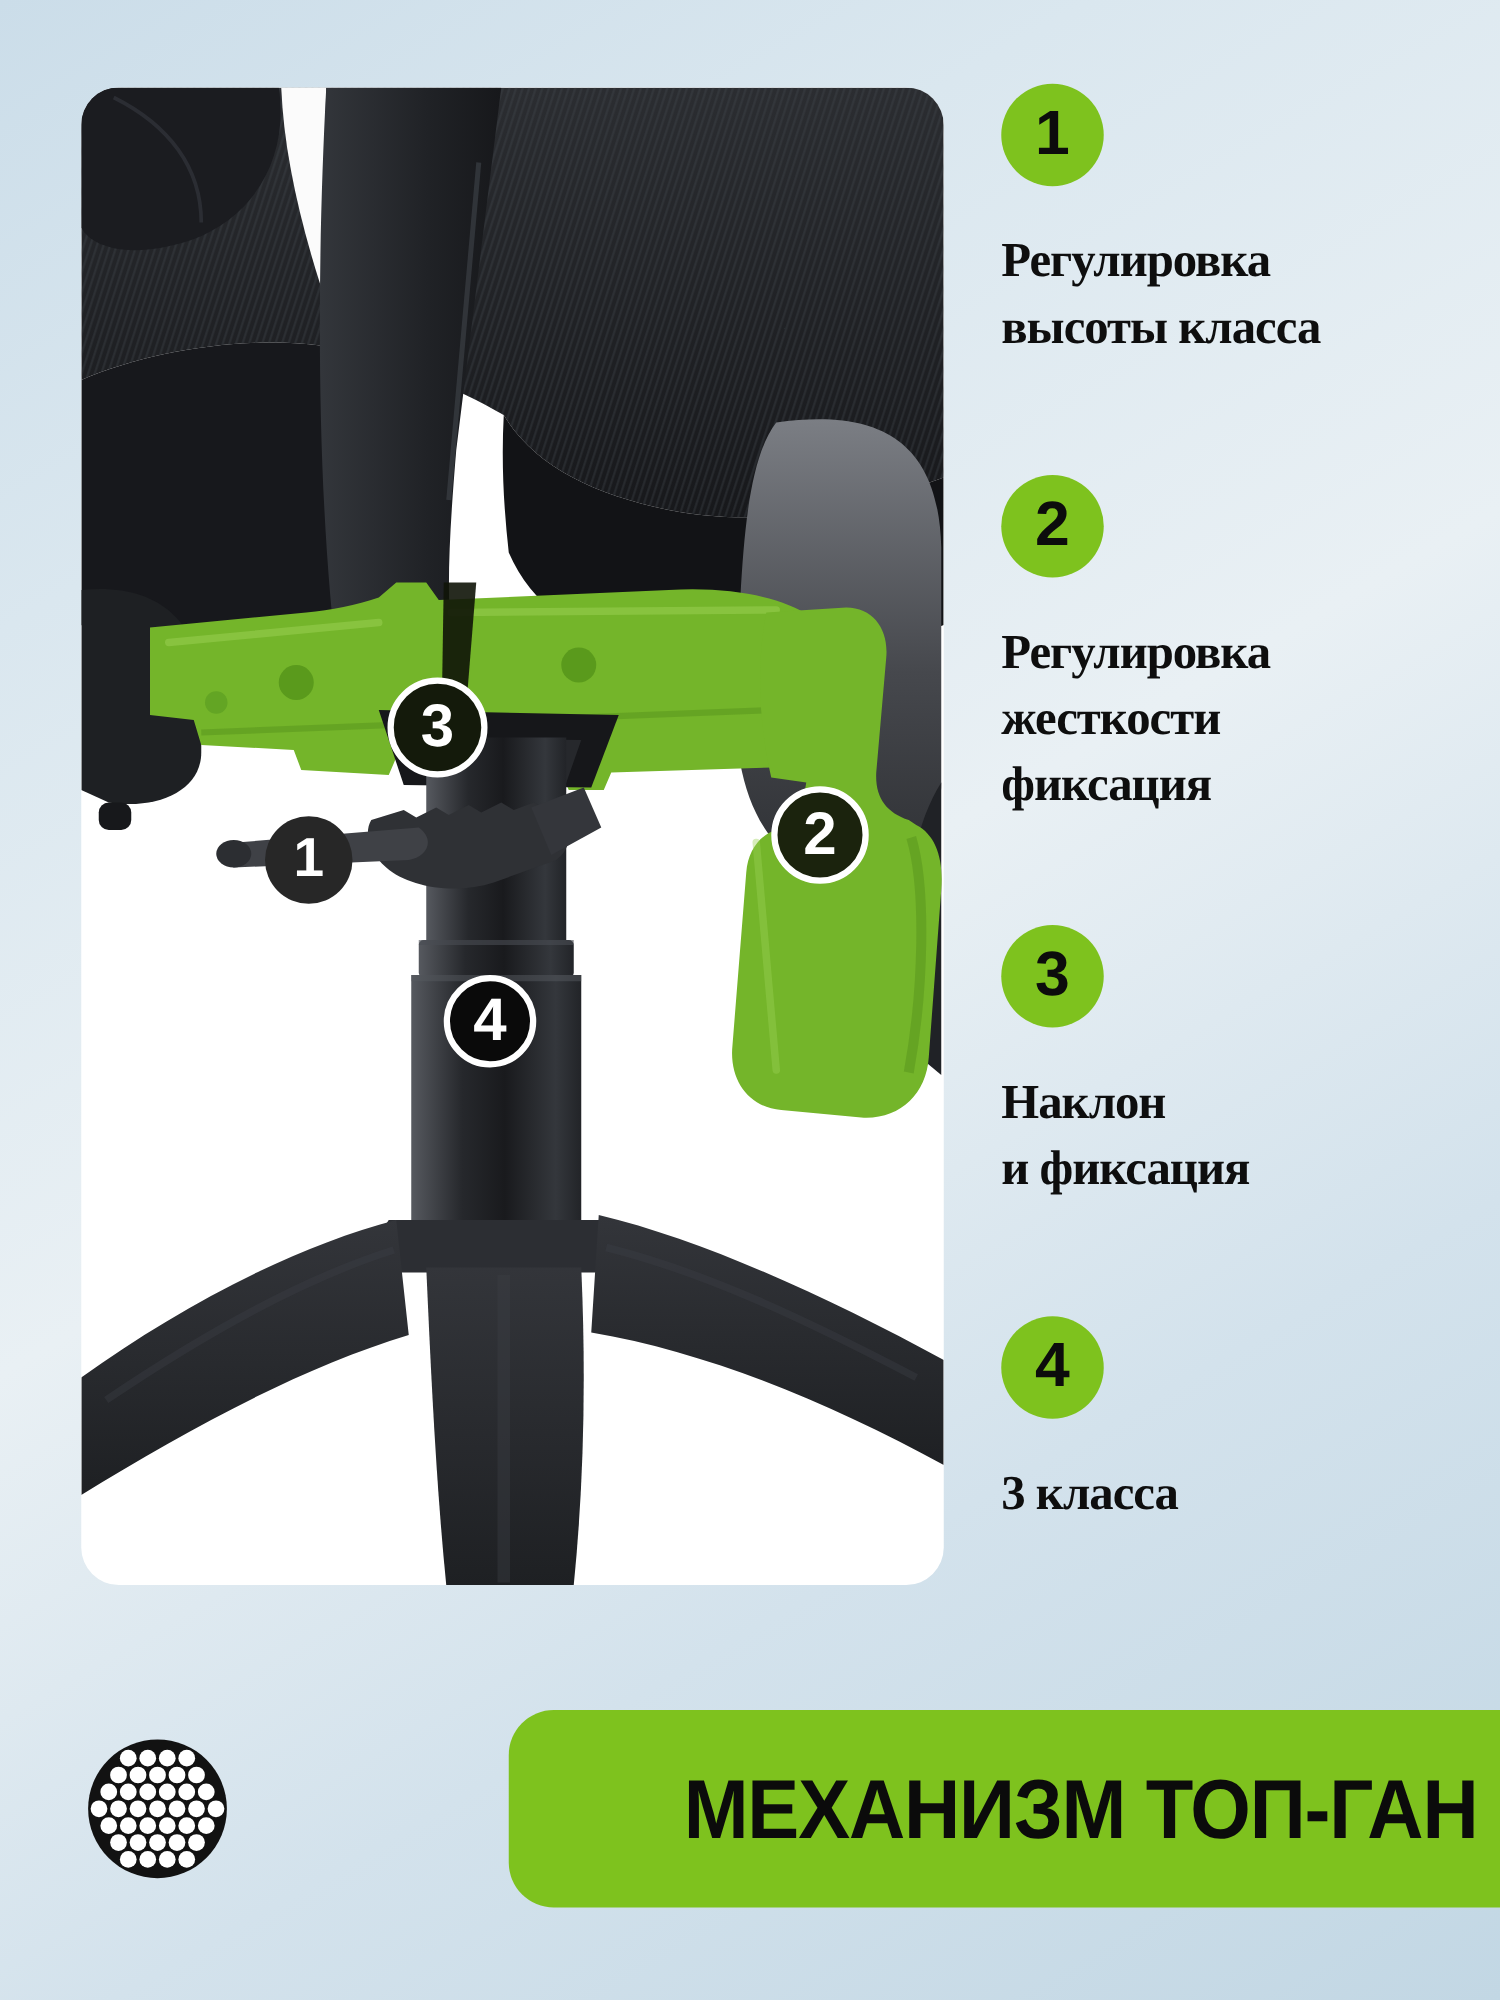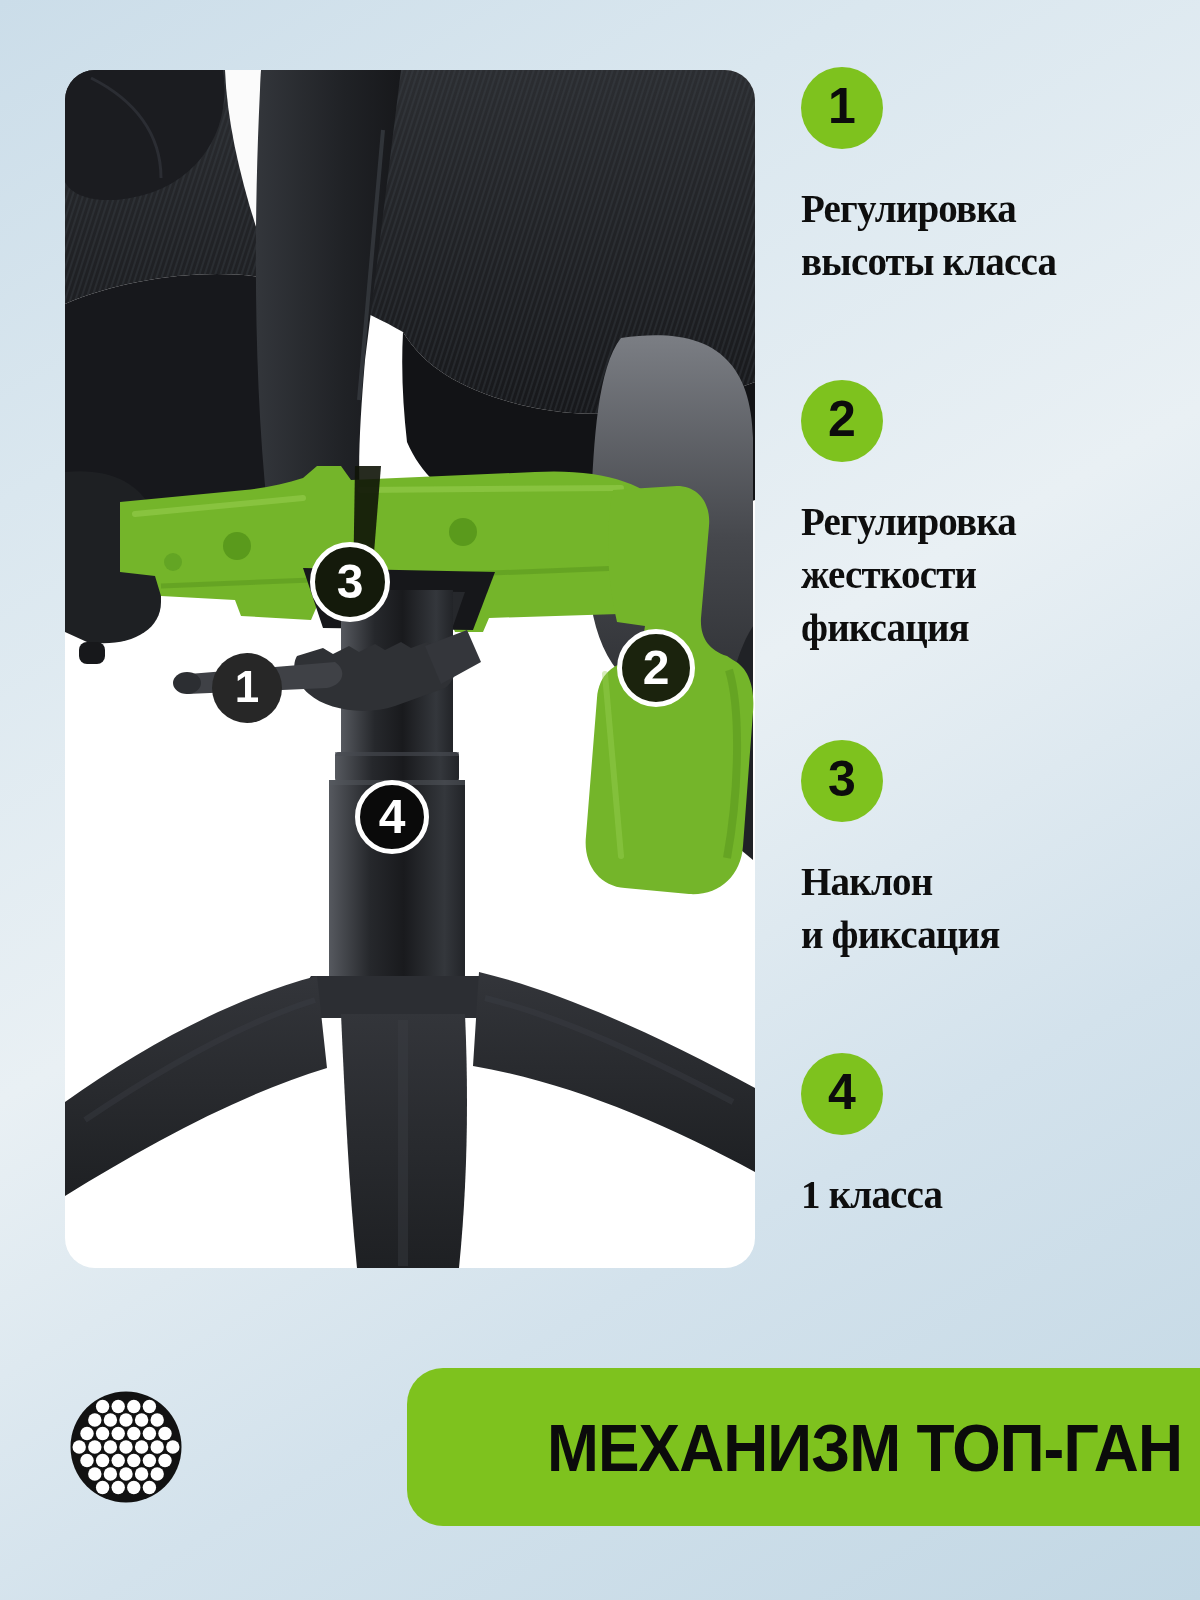--- a/index.html
+++ b/index.html
@@ -173,21 +173,21 @@
     <div class="flines">
       <span>Наклон</span>
       <span>и фиксация</span>
     </div>
   </div>
   <div class="feature f4">
     <div class="badge">
         <span>4</span>
       </div>
     <div class="flines">
-      <span>1 класса</span>
+      <span>3 класса</span>
     </div>
   </div>
 
   <div class="brand">
     <svg class="logo-mark" width="120" height="120" viewBox="0 0 120 120" aria-hidden="true">
       <g id="logo-dots">
           <circle cx="60" cy="60" r="55.5" fill="#121212"></circle>
           <circle cx="36.6" cy="19.5" r="6.7" fill="#fff"></circle>
           <circle cx="52.2" cy="19.5" r="6.7" fill="#fff"></circle>
           <circle cx="67.8" cy="19.5" r="6.7" fill="#fff"></circle>

